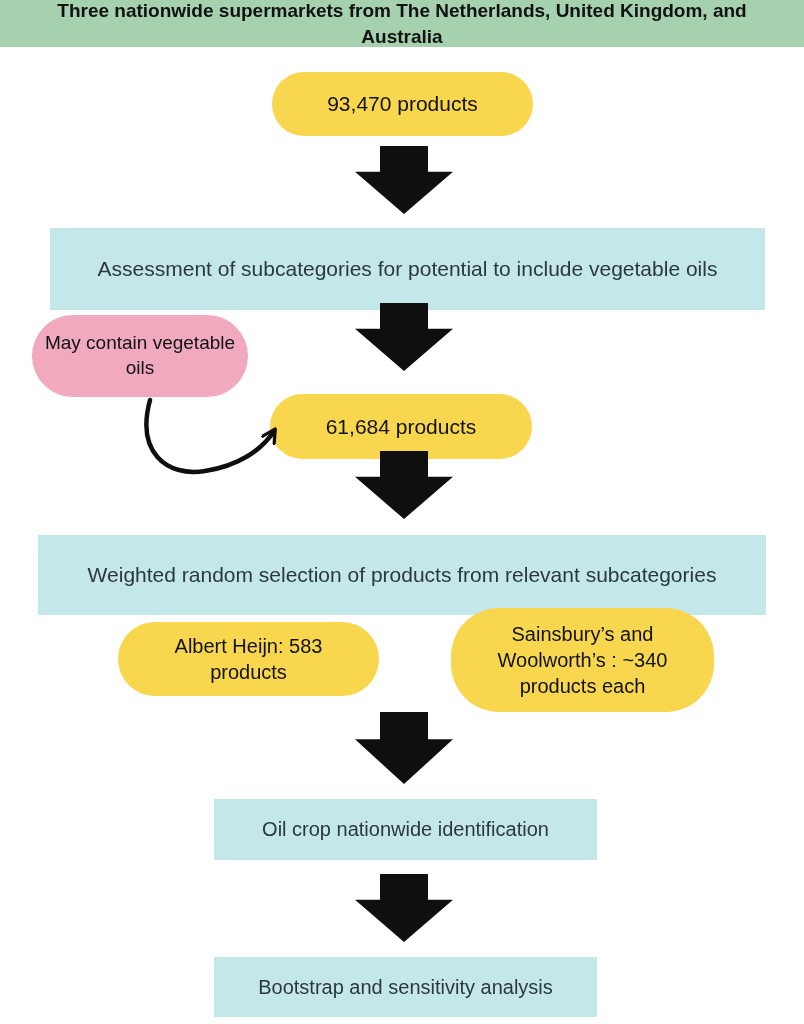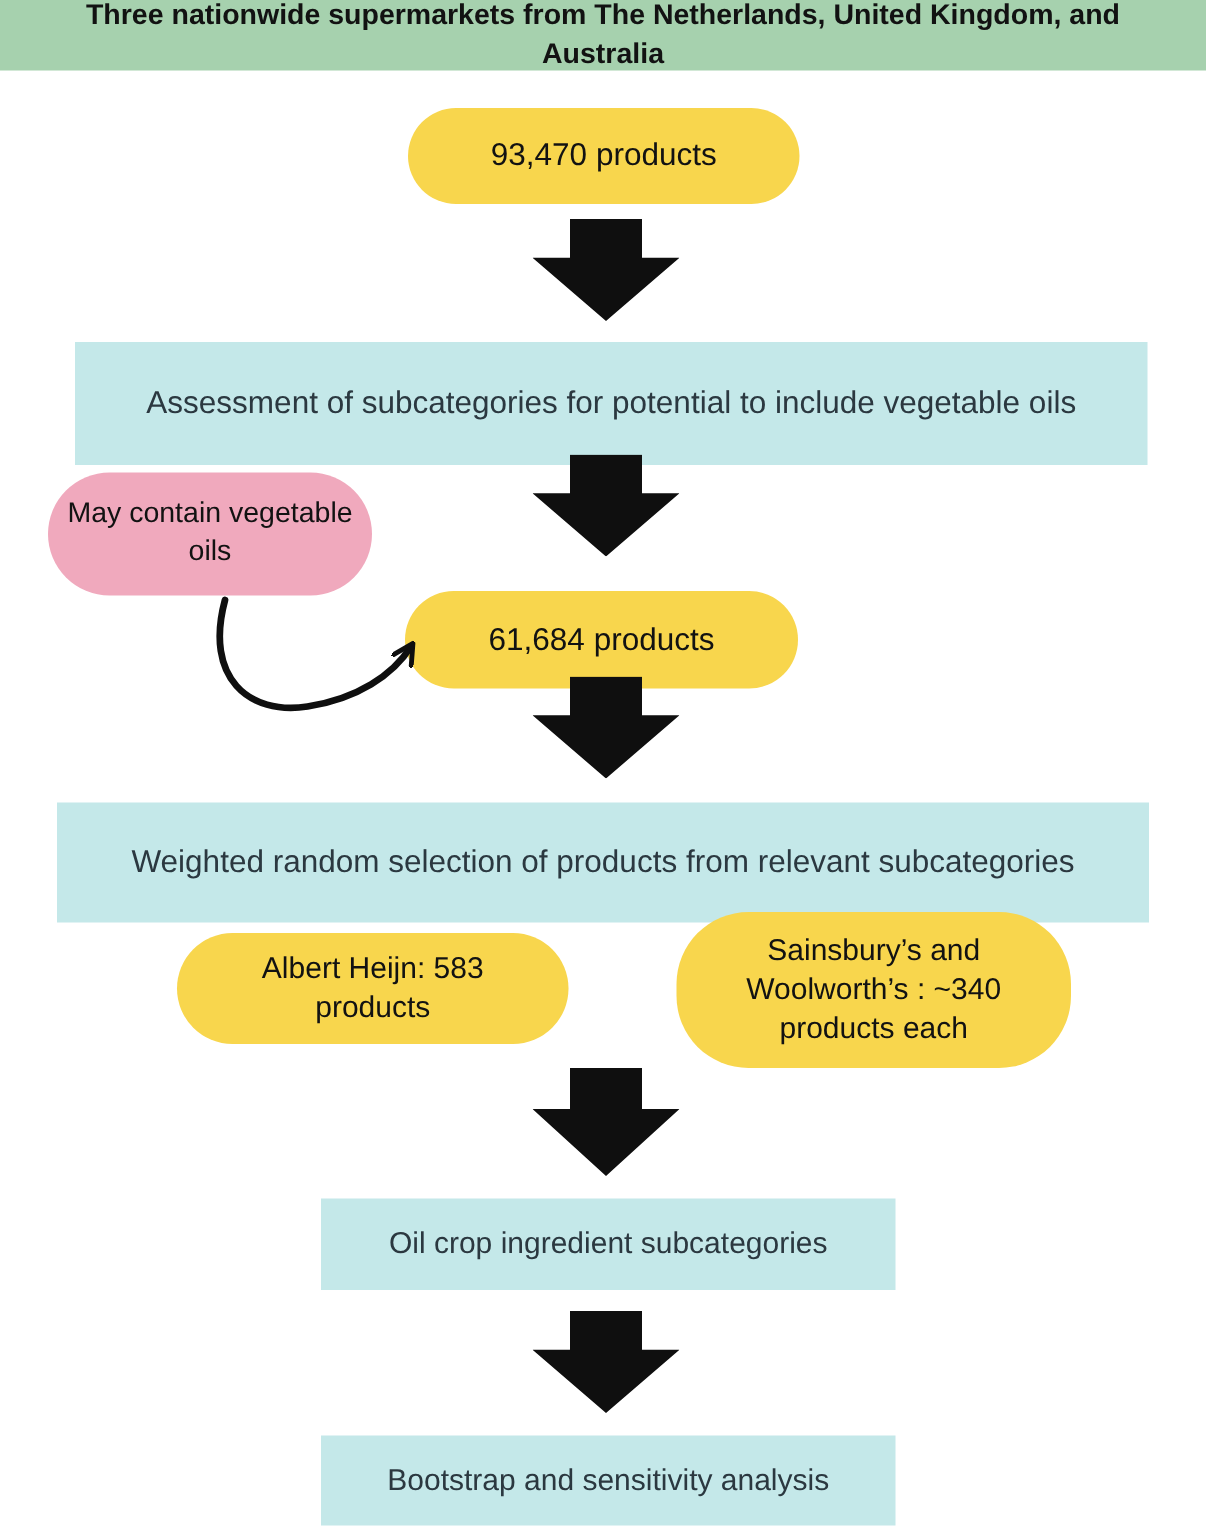--- a/index.html
+++ b/index.html
@@ -100,19 +100,19 @@
   <div class="down-arrow a3"></div>
 
   <div class="bar bar-weighted">Weighted random selection of products from relevant subcategories</div>
 
   <div class="pill pill-ah">Albert Heijn: 583 products</div>
 
   <div class="pill pill-sw">Sainsbury’s and Woolworth’s : ~340 products each</div>
 
   <div class="down-arrow a4"></div>
 
-  <div class="bar bar-oilcrop">Oil crop ingredient subcategories</div>
+  <div class="bar bar-oilcrop">Oil crop nationwide identification</div>
 
   <div class="down-arrow a5"></div>
 
   <div class="bar bar-bootstrap">Bootstrap and sensitivity analysis</div>
 
 </div>
 
 </body></html>

